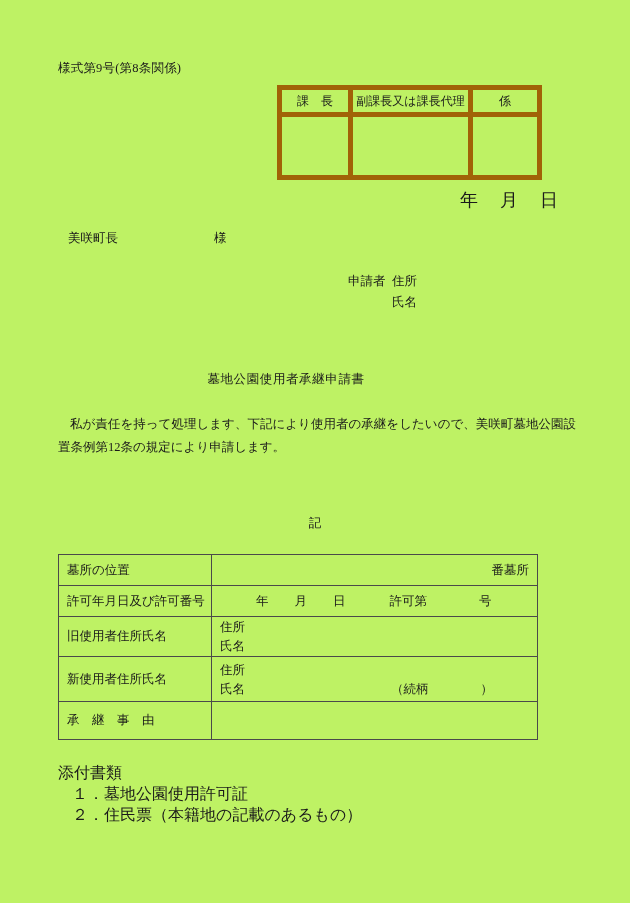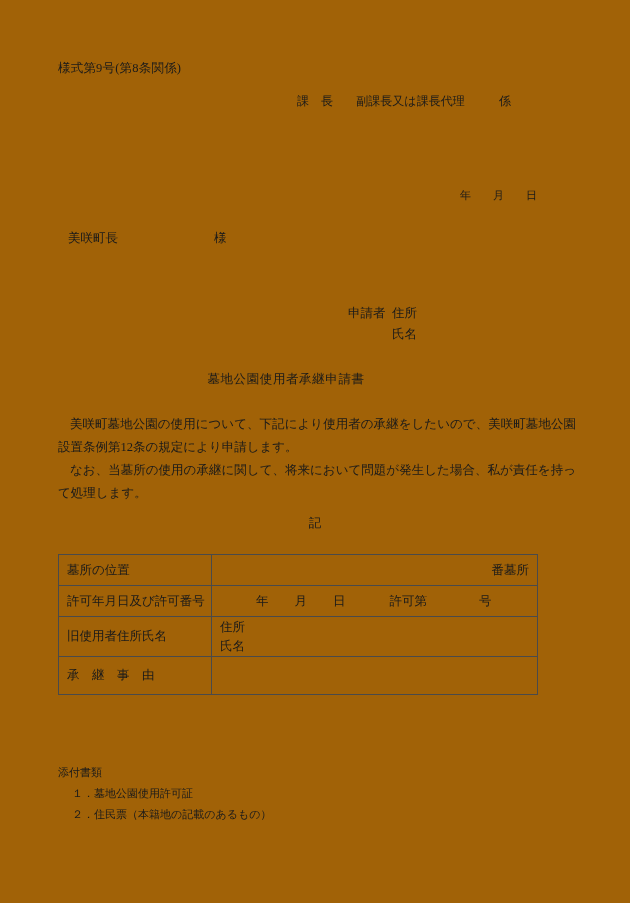--- a/index.html
+++ b/index.html
@@ -8,21 +8,21 @@
     background: #ffffff;
   }
   body {
     font-family: "Liberation Serif", "DejaVu Serif", serif;
     color: #1a1a1a;
   }
   #page {
     position: relative;
     width: 630px;
     height: 903px;
-    background: #a16207;
+    background: #bef264;
     overflow: hidden;
   }
   .abs { position: absolute; }
 
   
   #form-number {
     left: 58px;
     top: 60px;
     font-size: 12.5px;
     letter-spacing: 0.2px;
@@ -47,21 +47,21 @@
   #approval-table .hdr-row td { height: 22px; }
   #approval-table .body-row td { height: 58px; }
   #approval-table col.c1 { width: 71px; }
   #approval-table col.c2 { width: 120px; }
   #approval-table col.c3 { width: 69px; }
 
   
   #date-line {
     left: 460px;
     top: 188px;
-    font-size: 11px;
+    font-size: 18px;
     white-space: nowrap;
   }
   #date-line .sep { display: inline-block; width: 22px; }
 
   
   #addressee-row {
     left: 68px;
     top: 230px;
     font-size: 12.5px;
     white-space: nowrap;
@@ -69,21 +69,21 @@
   #addressee-row .gap { display: inline-block; width: 96px; }
 
   
   #applicant-block {
     left: 348px;
     top: 271px;
     font-size: 12.5px;
     line-height: 21px;
     white-space: nowrap;
   }
-  #applicant-block .lbl { display: inline-block; width: 44px; margin-top: 32px; }
+  #applicant-block .lbl { display: inline-block; width: 44px; }
   #applicant-block .indent { display: inline-block; width: 44px; }
   #applicant-block .rel-gap { display: inline-block; width: 56px; }
 
   
   #doc-title {
     left: 0;
     top: 371px;
     width: 572px;
     text-align: center;
     font-size: 12.5px;
@@ -142,21 +142,21 @@
 
   .stacked { line-height: 19px; padding-top: 1px; }
   .stacked .ln { white-space: nowrap; }
   .stacked .rel { display: inline-block; padding-left: 146px; }
   .stacked .rel .inner-gap { display: inline-block; width: 52px; }
 
   
   #attachments {
     left: 58px;
     top: 762px;
-    font-size: 11px;
+    font-size: 16px;
     line-height: 21px;
   }
   #attachments .att-title { white-space: nowrap; }
   #attachments .att-item { white-space: nowrap; padding-left: 14px; }
 </style>
 </head>
 <body>
 
 <div id="page">
 
@@ -195,22 +195,21 @@
       <span class="lbl">申請者</span><span>住所</span>
     </div>
     <div>
       <span class="indent"></span><span>氏名</span>
     </div>
   </div>
 
   <div class="abs" id="doc-title">墓地公園使用者承継申請書</div>
 
   <div class="abs" id="body-text">
-    <p>美咲町墓地公園の使用について、下記により使用者の承継をしたいので、美咲町墓地公園設置条例第12条の規定により申請します。</p>
-    <p>なお、当墓所の使用の承継に関して、将来において問題が発生した場合、私が責任を持って処理します。</p>
+    <p>私が責任を持って処理します、下記により使用者の承継をしたいので、美咲町墓地公園設置条例第12条の規定により申請します。</p>
   </div>
 
   <div class="abs" id="ki-marker">記</div>
 
   <table class="abs" id="main-table">
     <colgroup>
         <col class="label-col">
         <col class="value-col">
       </colgroup>
     <tbody>
@@ -232,20 +231,29 @@
       <tr class="r3">
         <td class="label">旧使用者住所氏名</td>
         <td>
           <div class="stacked">
             <div class="ln"><span>住所</span></div>
             <div class="ln"><span>氏名</span></div>
           </div>
         </td>
       </tr>
 
+      <tr class="r4">
+        <td class="label">新使用者住所氏名</td>
+        <td>
+          <div class="stacked">
+            <div class="ln"><span>住所</span></div>
+            <div class="ln"><span>氏名</span><span class="rel"><span>（続柄</span><span class="inner-gap"></span><span>）</span></span></div>
+          </div>
+        </td>
+      </tr>
 
       <tr class="r5">
         <td class="label">承　継　事　由</td>
         <td></td>
       </tr>
 
     </tbody>
   </table>
 
   <div class="abs" id="attachments">

